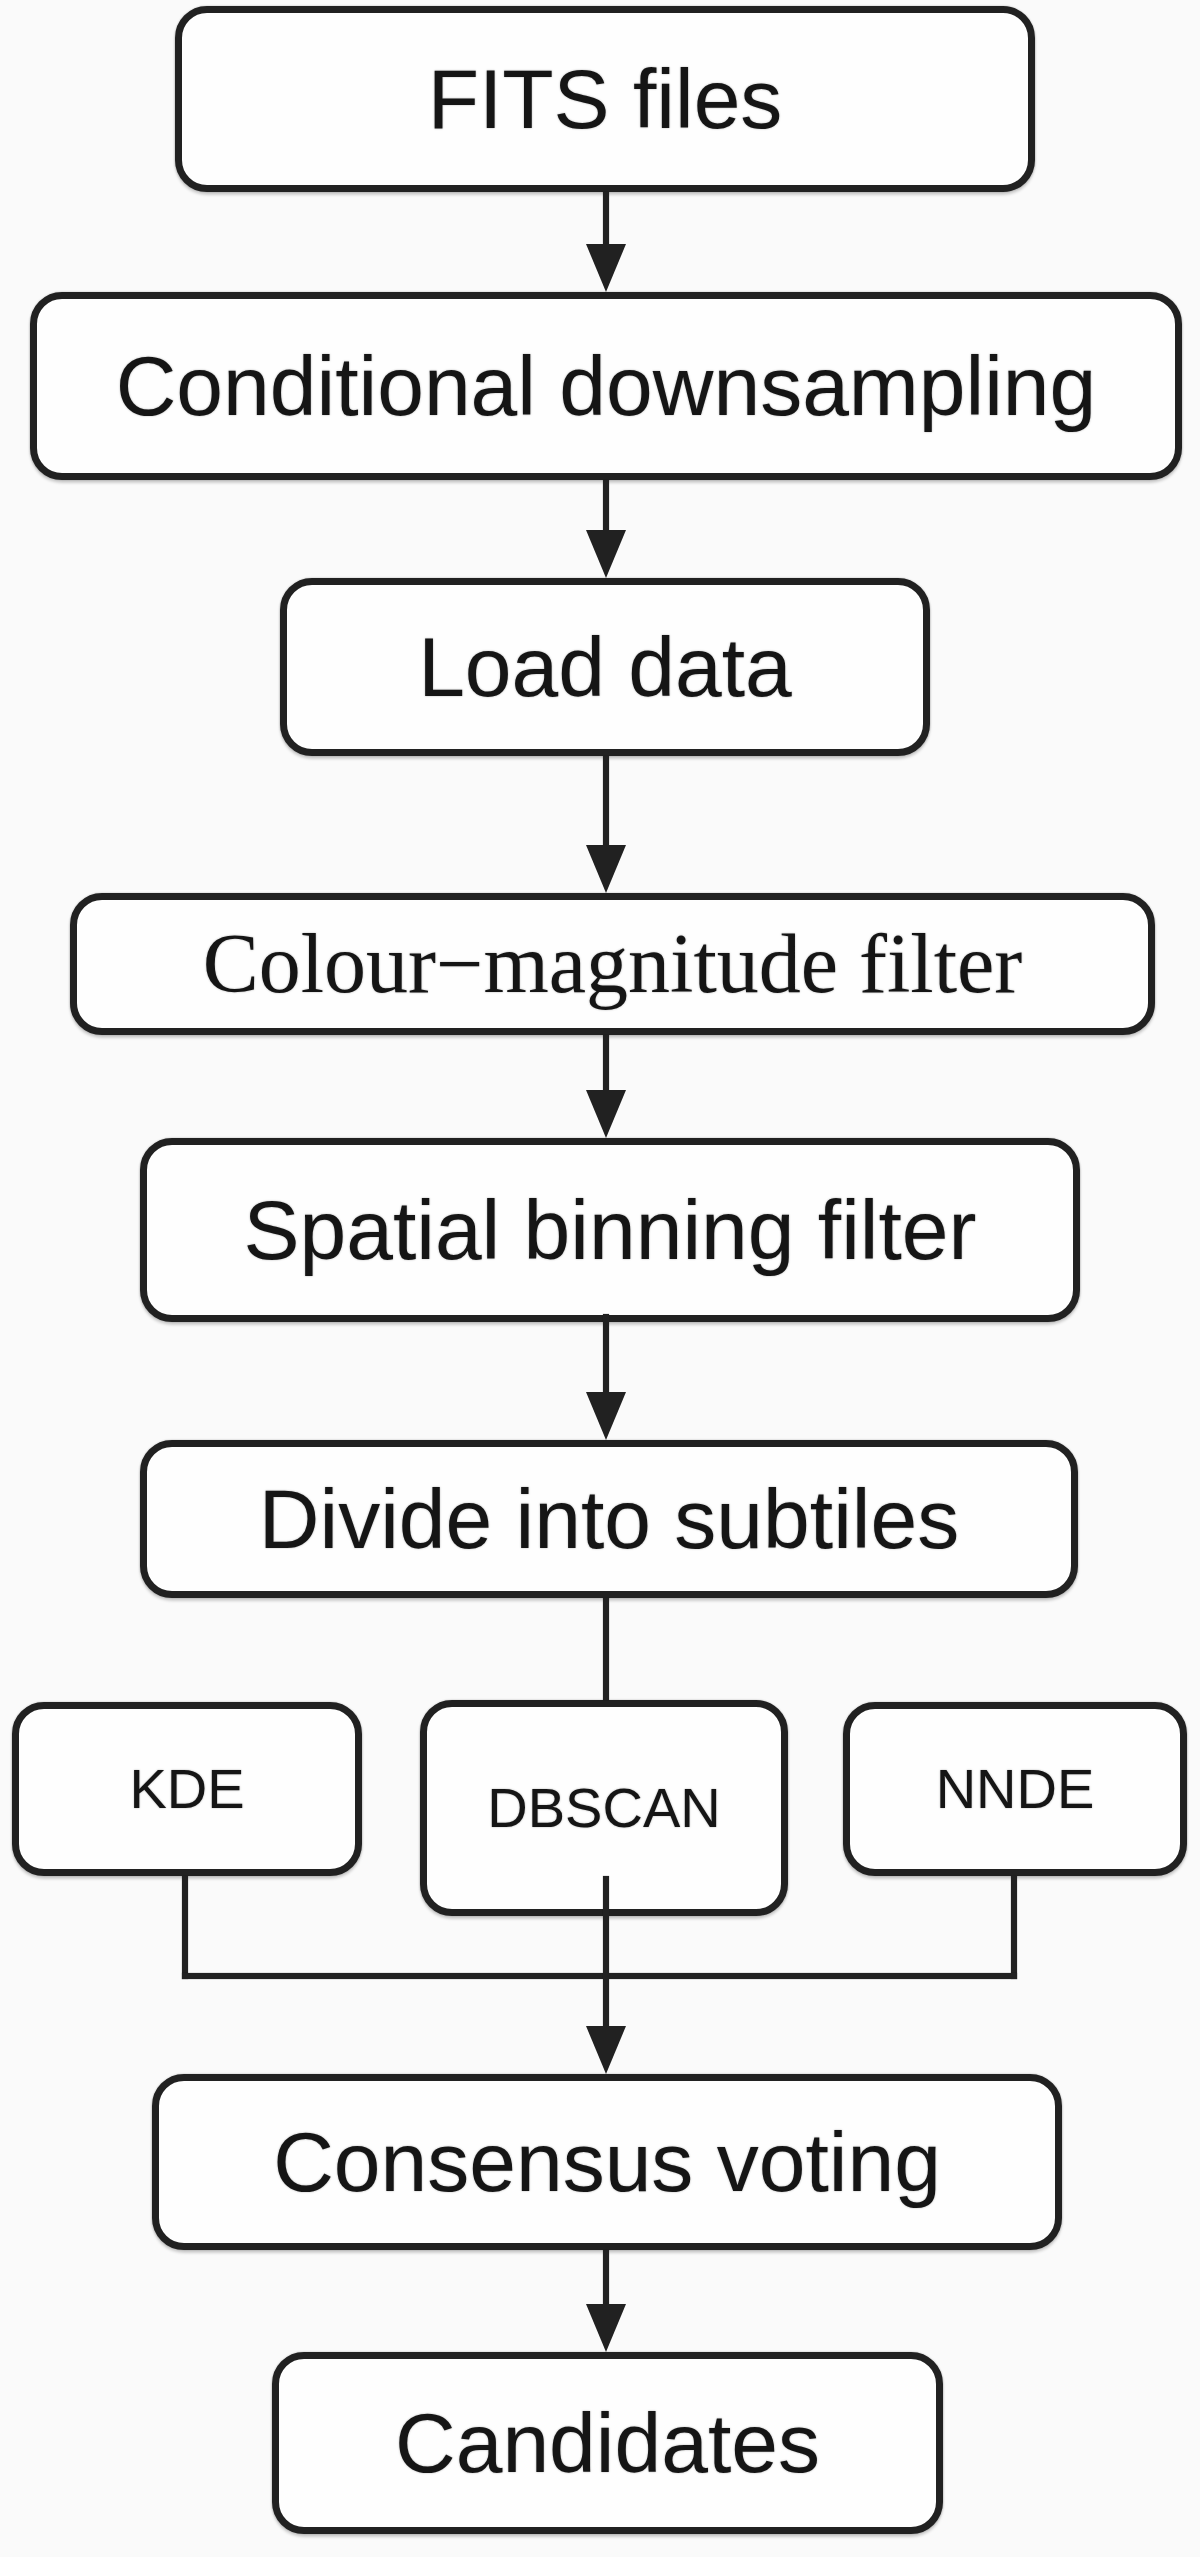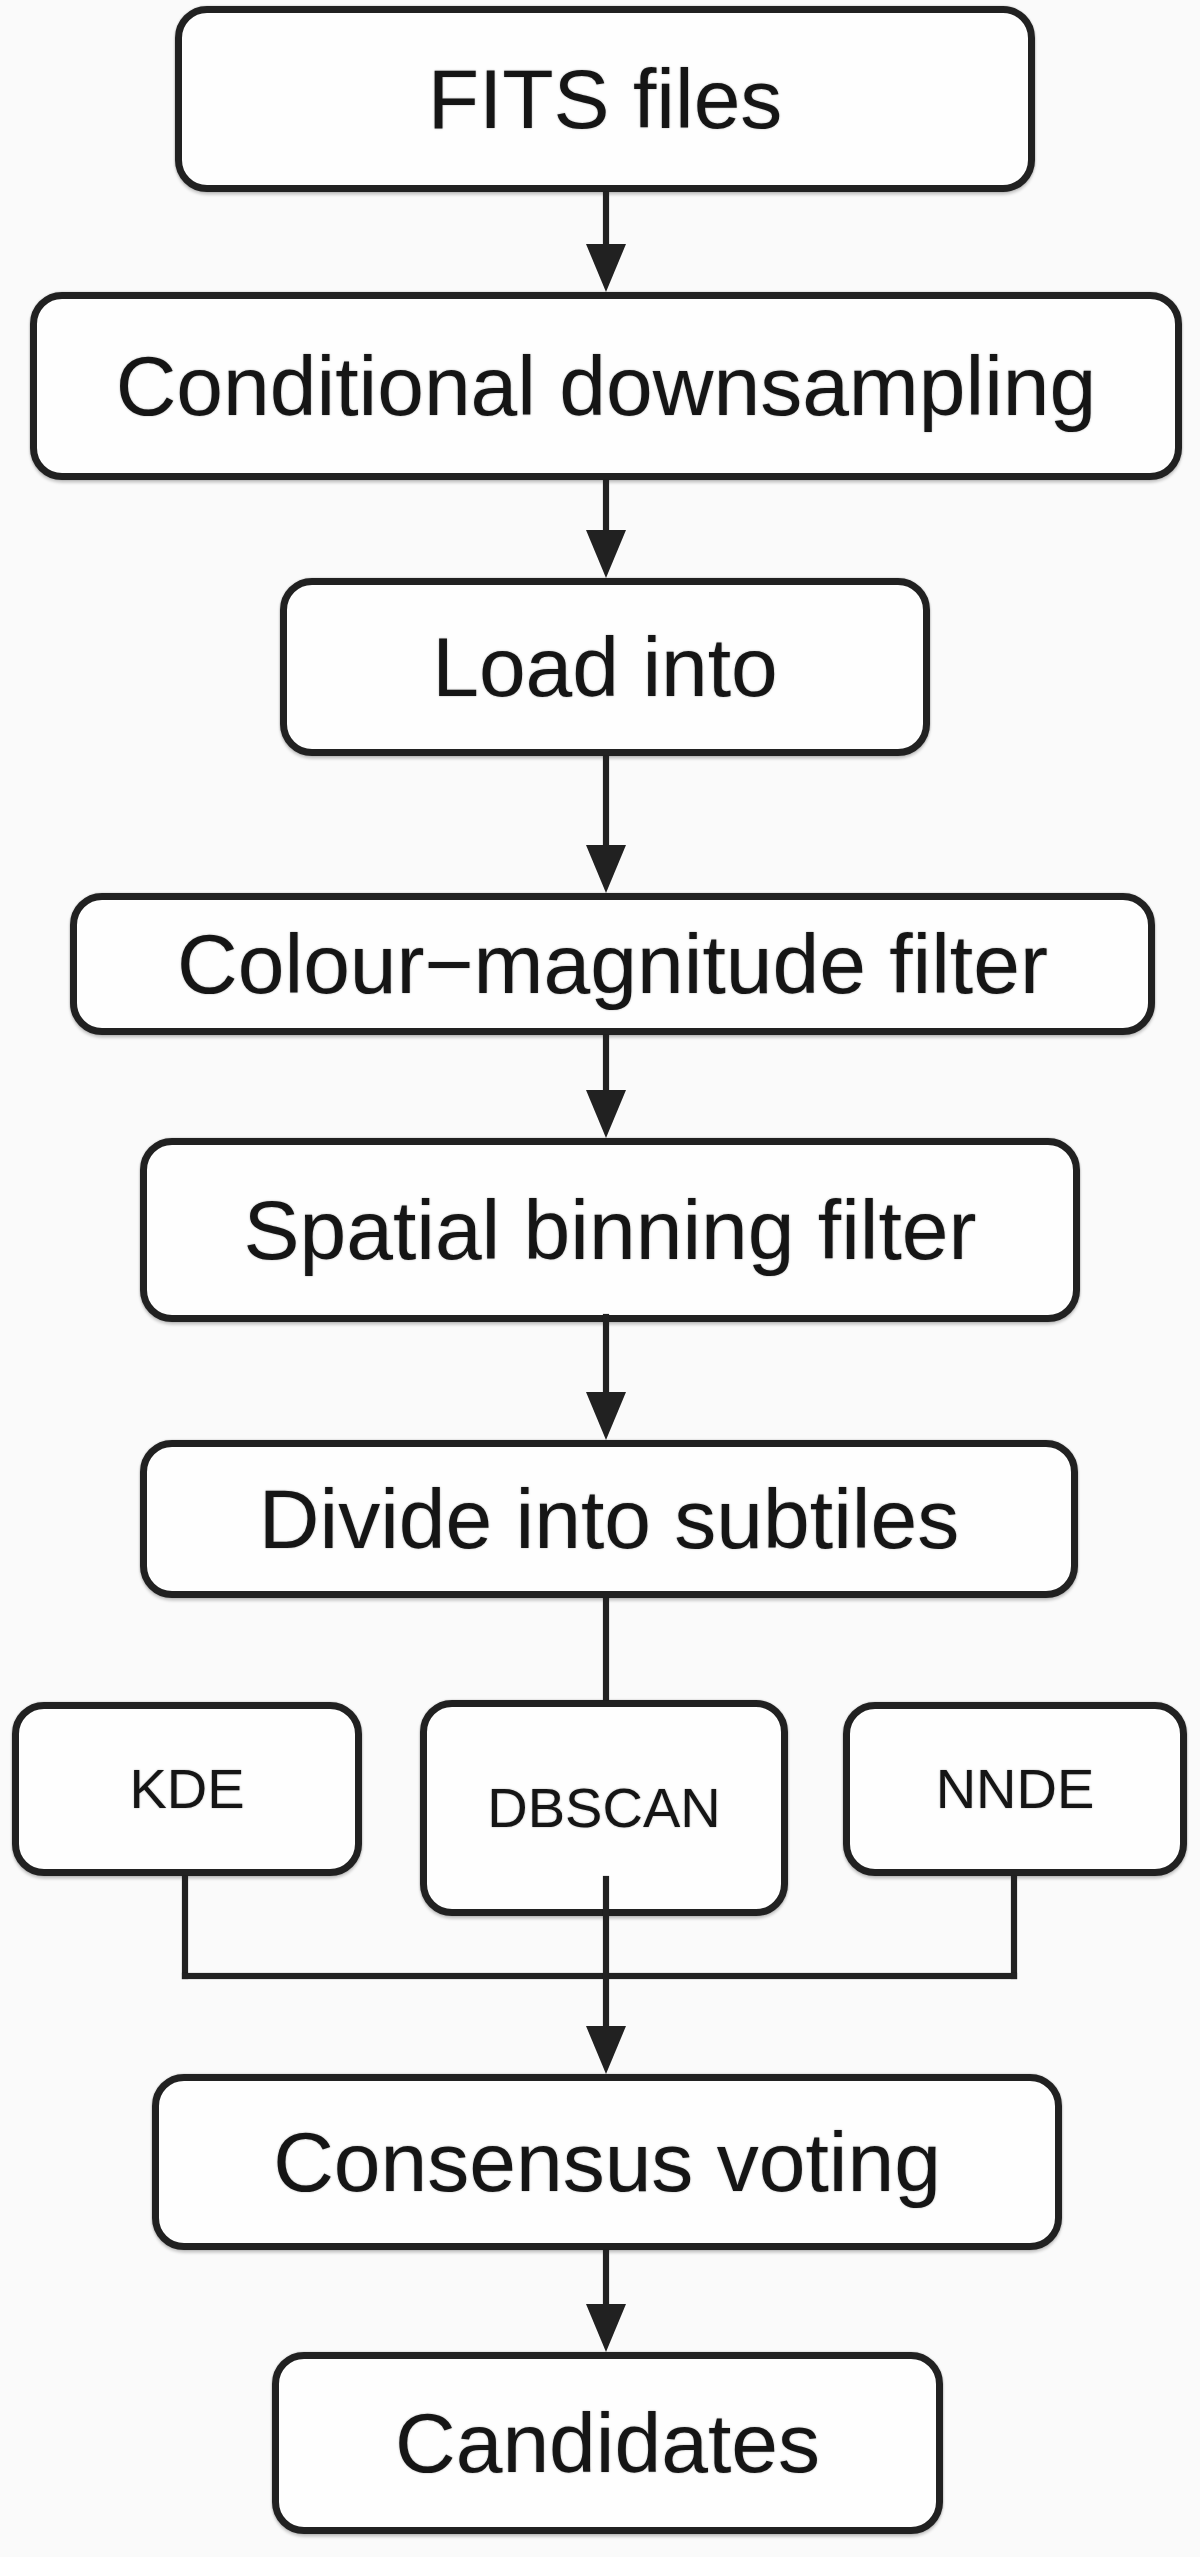--- a/index.html
+++ b/index.html
@@ -34,21 +34,21 @@
     white-space: nowrap;
     text-shadow: 0 0 2px rgba(20,20,20,0.35);
     letter-spacing: 0;
   }
   .node.algo .lbl { font-size: 56px; }
 
   
   .n-fits        { left: 175px; top: 6px;    width: 860px;  height: 186px; }
   .n-conditional { left: 30px;  top: 292px;  width: 1152px; height: 188px; }
   .n-load        { left: 280px; top: 578px;  width: 650px;  height: 178px; }
-  .n-colour      { left: 70px;  top: 893px;  width: 1085px; height: 142px; }
+  .n-colour      { left: 70px;  top: 893px;  width: 1085px; height: 142px; font-family: Liberation Serif, serif; }
   .n-spatial     { left: 140px; top: 1138px; width: 940px;  height: 184px; }
   .n-divide      { left: 140px; top: 1440px; width: 938px;  height: 158px; }
   .n-kde         { left: 12px;  top: 1702px; width: 350px;  height: 174px; }
   .n-dbscan      { left: 420px; top: 1700px; width: 368px;  height: 216px; }
   .n-nnde        { left: 843px; top: 1702px; width: 344px;  height: 174px; align-items: center; }
   .n-consensus   { left: 152px; top: 2074px; width: 910px;  height: 176px; }
   .n-candidates  { left: 272px; top: 2352px; width: 671px;  height: 182px; }
 
   
   .vline {
@@ -100,21 +100,21 @@
 
   <div class="node n-conditional">
     <span class="lbl">Conditional downsampling</span>
   </div>
 
   <div class="node n-fits">
     <span class="lbl">FITS files</span>
   </div>
 
   <div class="node n-load">
-    <span class="lbl">Load into</span>
+    <span class="lbl">Load data</span>
   </div>
 
   <div class="node n-colour">
     <span class="lbl">Colour−magnitude filter</span>
   </div>
 
   <div class="node n-spatial">
     <span class="lbl">Spatial binning filter</span>
   </div>
 

